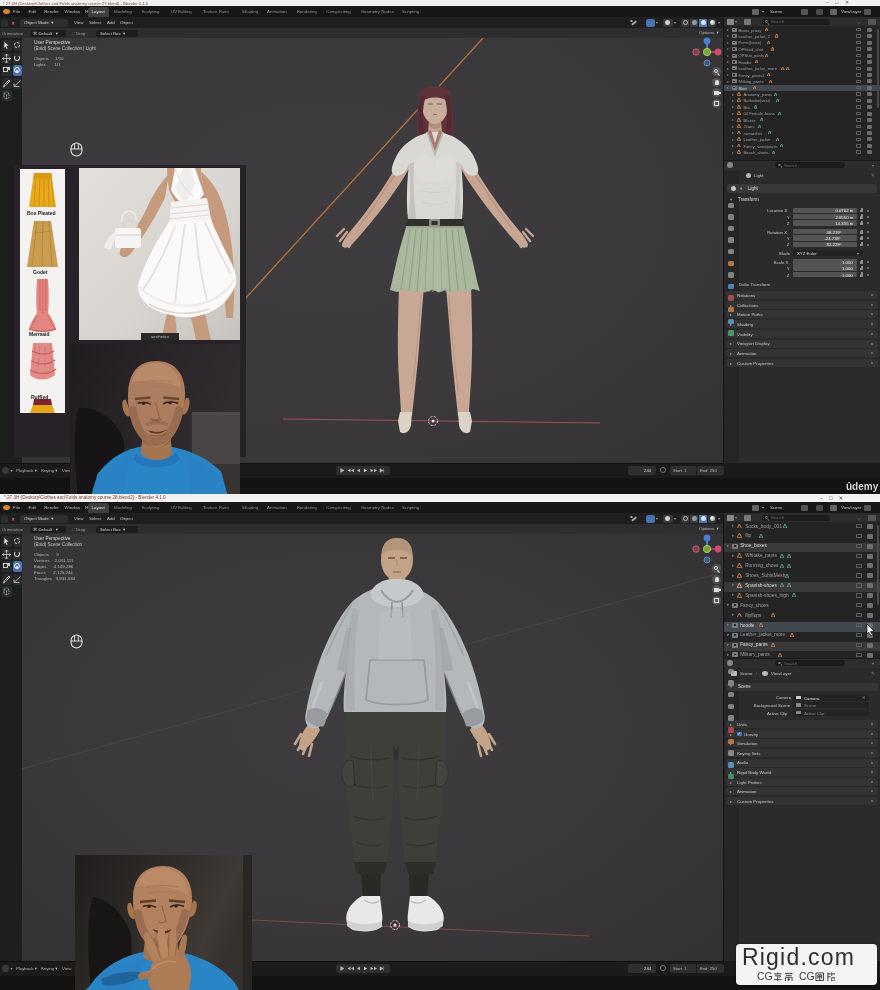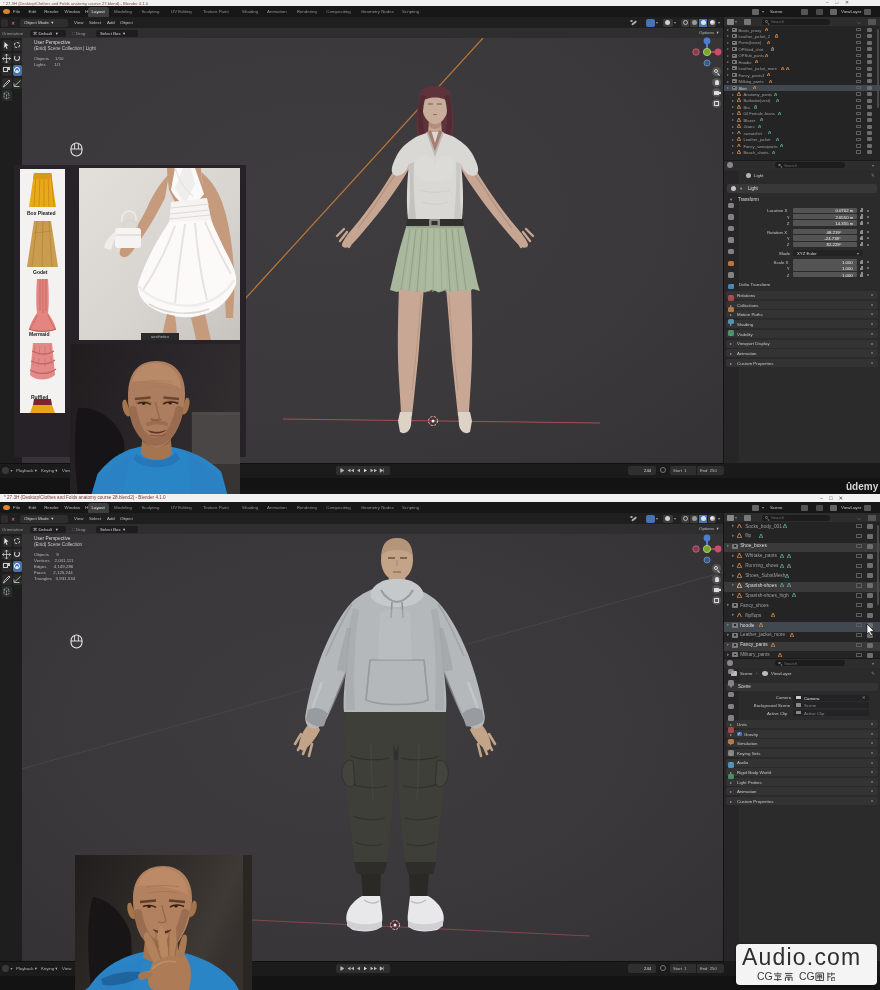--- a/index.html
+++ b/index.html
@@ -1090,21 +1090,21 @@
     <path d="M76 112 C72 120 72 128 76 134 C80 136 88 136 96 135 L114 135 C116 126 117 116 114 108 C111 99 104 94 96 93 C86 92 80 101 76 112 Z" fill="#ad7c57"></path>
     <path d="M79 108 C74 100 70 90 69 82 C69 77 72 76 74 79 C78 84 83 95 86 104 Z" fill="#b2825c"></path>
     <path d="M87 103 C84 94 82 83 83 75 C84 70 88 70 89 74 C91 80 93 92 94 101 Z" fill="#b88862"></path>
     <path d="M95 101 C94 92 94 82 96 75 C97 70 101 71 101 75 C102 82 101 93 100 101 Z" fill="#b2825c"></path>
     <path d="M102 102 C103 94 105 87 107 82 C109 78 112 79 112 83 C112 89 110 98 108 104 Z" fill="#aa7a54"></path>
     <path d="M86 104 C82 95 80 84 81 76 M94 101 C93 91 93 81 95 75 M100 101 C101 92 103 84 105 80" stroke="#8f6242" stroke-width="0.9" fill="none" opacity="0.8"></path>
     <path d="M77 114 C83 108 92 105 101 107" stroke="#c49570" stroke-width="1.4" fill="none" opacity="0.7"></path>
     <path d="M77 118 C72 116 67 116 64 119 C62 122 64 125 67 125 C71 124 75 122 78 120 Z" fill="#a5764f"></path>
   </svg>
 <div style="position:absolute;left:736px;top:944px;width:141px;height:41px;background:#f4f4f4;border-radius:4px;box-shadow:0 0 3px rgba(0,0,0,0.4)"></div>
-<div style="position:absolute;left:742px;top:945px;font-size:23px;line-height:24px;color:#2e2e2e;white-space:nowrap;font-weight:400;letter-spacing:1.2px">Audio.com</div>
+<div style="position:absolute;left:742px;top:945px;font-size:23px;line-height:24px;color:#2e2e2e;white-space:nowrap;font-weight:400;letter-spacing:1.2px">Rigid.com</div>
 <div style="position:absolute;left:757px;top:971px;font-size:10.5px;line-height:11.5px;color:#3a3a3a;white-space:nowrap;">CG</div>
 <svg style="position:absolute;left:773px;top:971.5px" width="9.5" height="9.5" viewBox="0 0 10 10">
     <path d="M1 2 L9 2 M5 0.5 L5 2 M2 4 L8 4 L7 6 M1 8 L9 8 M5 4 L5 10" stroke="#3a3a3a" stroke-width="1" fill="none"></path>
   </svg>
 <svg style="position:absolute;left:783.5px;top:971.5px" width="9.5" height="9.5" viewBox="0 0 10 10">
     <path d="M1 1.5 L9 1.5 M2 3.5 L8 3.5 M1.5 5.5 L8.5 5.5 L8.5 9.5 M1.5 5.5 L1.5 9.5 M3.5 7.5 L6.5 7.5 M5 5.5 L5 9.5" stroke="#3a3a3a" stroke-width="1" fill="none"></path>
   </svg>
 <div style="position:absolute;left:799px;top:971px;font-size:10.5px;line-height:11.5px;color:#3a3a3a;white-space:nowrap;">CG</div>
 <svg style="position:absolute;left:815px;top:971.5px" width="9.5" height="9.5" viewBox="0 0 10 10">
     <path d="M1 1 L9 1 L9 9 L1 9 Z M3 3 L7 3 M3 3 L3 7 M7 3 L7 7 M3 5 L7 5 M5 3 L5 9" stroke="#3a3a3a" stroke-width="1" fill="none"></path>

